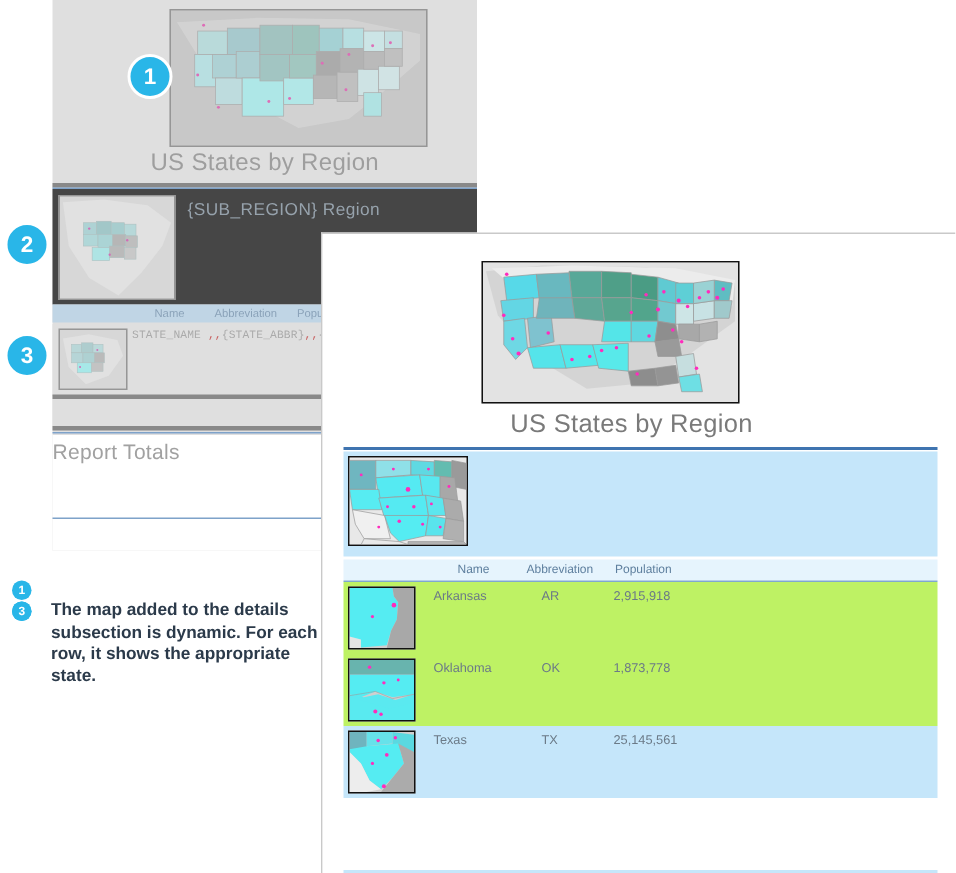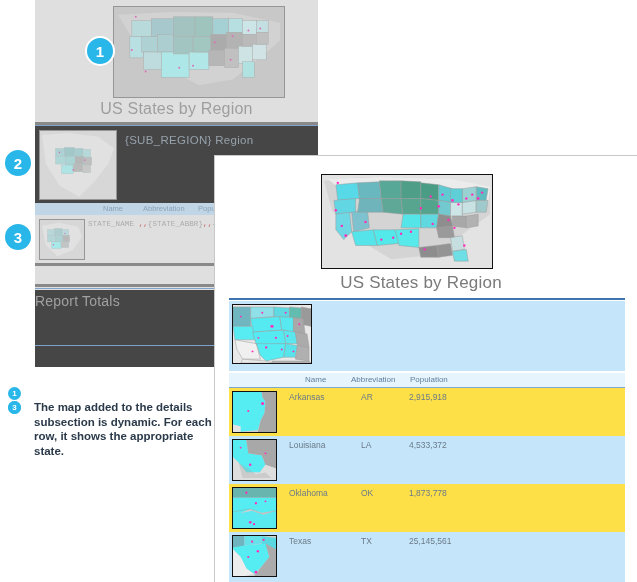--- a/index.html
+++ b/index.html
@@ -62,21 +62,21 @@
   }
   .dp-det-text .red { color:#b32222; }
 
   .dp-pagefooter {
     position:absolute; left:0; top:266px; width:283px; height:18px; background:#d4d4d4;
   }
   .dp-pf-text {
     position:absolute; right:0px; top:3px; font-size:8px; color:#8a8a8a; white-space:nowrap;
   }
   .dp-reportfooter {
-    position:absolute; left:0; top:290px; width:283px; height:77px; background:#000000;
+    position:absolute; left:0; top:290px; width:283px; height:77px; background:#ffffff;
   }
   .dp-rf-title {
     position:absolute; left:0px; top:3px; font-size:14px; color:#7d7d7d; letter-spacing:.2px;
   }
   .dp-rf-l1 { position:absolute; right:0px; top:29px; font-size:8px; color:#8a8a8a; white-space:nowrap; }
   .dp-rf-l2 { position:absolute; right:0px; top:41px; font-size:8px; color:#8a8a8a; white-space:nowrap; }
   .dp-rf-rule { position:absolute; left:0; top:55px; width:283px; height:1px; background:#4d7fb5; }
   .dp-rf-l3 { position:absolute; right:0px; top:62px; font-size:8px; color:#8a8a8a; white-space:nowrap; }
 
   
@@ -127,21 +127,21 @@
   }
   .pv-colhdr span { position:absolute; top:2px; white-space:nowrap; }
   .pv-colhdr .c-name { left:76px; }
   .pv-colhdr .c-abbr { left:122px; }
   .pv-colhdr .c-pop  { left:181px; }
   .pv-colhdr-rule { position:absolute; left:14px; top:231px; width:396px; height:1px; background:#7fa8cf; }
 
   .pv-rows { position:absolute; left:14px; top:232px; width:396px; }
   .pv-row { position:relative; height:48px; }
   .pv-row.alt { background:#c5e6fa; }
-  .pv-row.plain { background:#fde047; }
+  .pv-row.plain { background:#bef264; }
   .pv-row-map {
     position:absolute; left:3px; top:3px; width:45px; height:42px;
     border:1.5px solid #111; overflow:hidden; background:#d8d8d8;
   }
   .pv-cell { position:absolute; top:4px; font-size:8.5px; color:#6b7a87; white-space:nowrap; }
   .pv-cell.name { left:60px; }
   .pv-cell.abbr { left:132px; }
   .pv-cell.pop  { left:180px; }
   .pv-rows-tail { position:absolute; left:14px; width:396px; height:8px; background:#c5e6fa; }
 
@@ -445,39 +445,20 @@
                   <circle cx="16" cy="20" r="1.1"></circle>
                   <circle cx="31" cy="12" r="1.6"></circle>
                 </g>
             </svg>
           </div>
           <div class="pv-cell name">Arkansas</div>
           <div class="pv-cell abbr">AR</div>
           <div class="pv-cell pop">2,915,918</div>
         </div>
 
-        <div class="pv-row alt">
-          <div class="pv-row-map">
-            <svg class="mapsvg" viewBox="0 0 45 42" preserveAspectRatio="none">
-              <rect x="0" y="0" width="45" height="42" fill="#cfcfcf"></rect>
-              <path d="M0 0 L14 0 L16 14 L30 16 L34 26 L28 34 L14 34 L6 24 L0 18 Z" fill="#55ecf2"></path>
-              <path d="M14 0 L45 0 L45 30 L34 26 L30 16 L16 14 Z" fill="#a8a8a8"></path>
-              <path d="M0 18 L6 24 L14 34 L28 34 L34 26 L45 30 L45 42 L0 42 Z" fill="#dedede"></path>
-              <path d="M6 24 L16 30 L24 36 L34 34 L40 40 L10 40 Z" fill="#a9a9a9" opacity=".35"></path>
-              <g fill="#ff2bbd">
-                  <circle cx="8" cy="8" r="1"></circle>
-                  <circle cx="18" cy="26" r="1.3"></circle>
-                  <circle cx="34" cy="14" r="1"></circle>
-                </g>
-            </svg>
-          </div>
-          <div class="pv-cell name">Louisiana</div>
-          <div class="pv-cell abbr">LA</div>
-          <div class="pv-cell pop">4,533,372</div>
-        </div>
 
         <div class="pv-row plain">
           <div class="pv-row-map">
             <svg class="mapsvg" viewBox="0 0 45 42" preserveAspectRatio="none">
               <rect x="0" y="0" width="45" height="42" fill="#cfcfcf"></rect>
               <path d="M0 0 L45 0 L45 10 L0 10 Z" fill="#68b4ae"></path>
               <path d="M0 10 L45 10 L45 24 L30 26 L18 22 L8 26 L0 24 Z" fill="#55ecf2"></path>
               <path d="M0 24 L10 26 L20 24 L32 28 L45 24 L45 42 L0 42 Z" fill="#5ae9f0"></path>
               <path d="M0 26 L14 30 L28 34 L45 30 L45 42 L0 42 Z" fill="#59eaf0"></path>
               <g stroke="#9a9a9a" stroke-width="0.4" fill="none">

